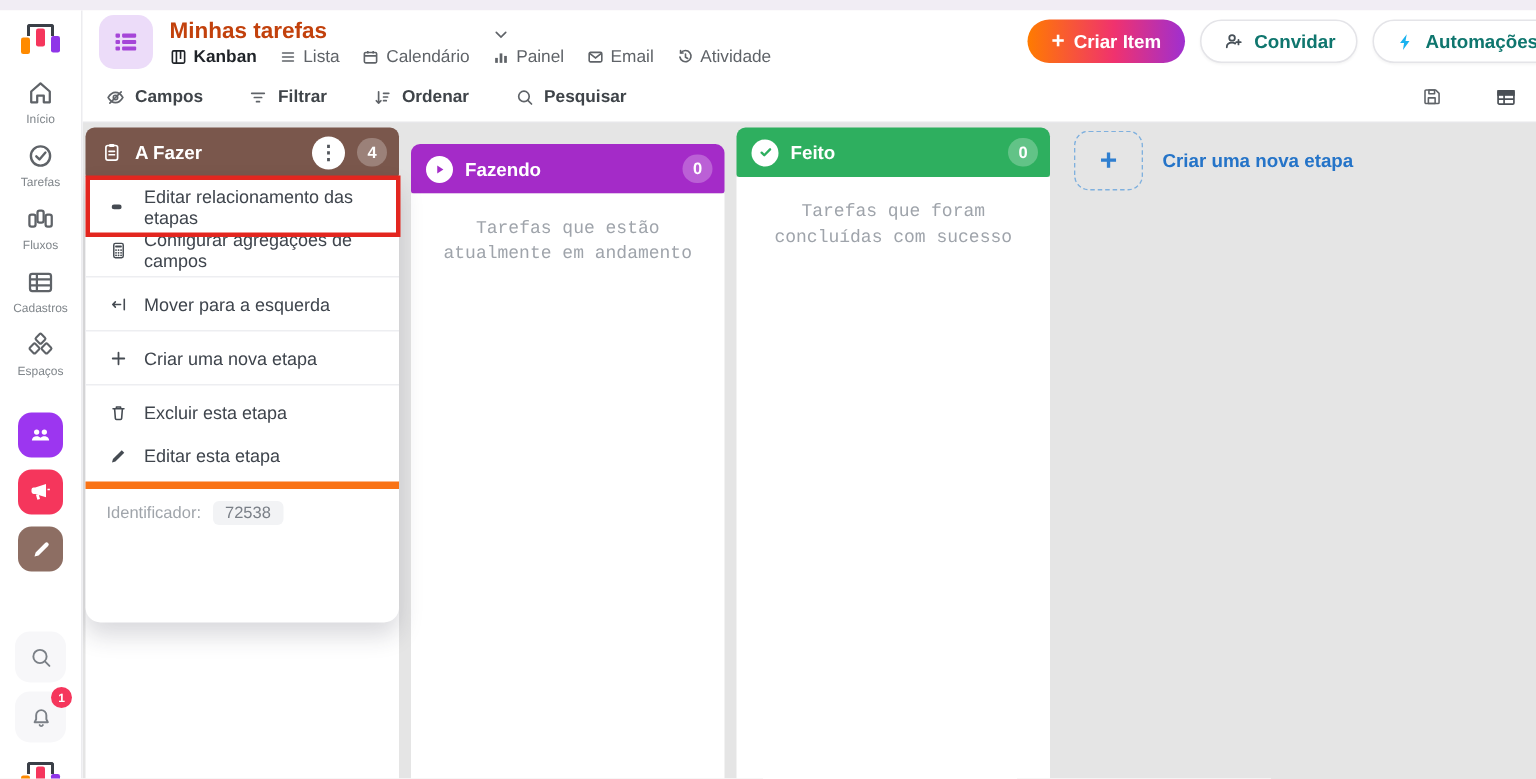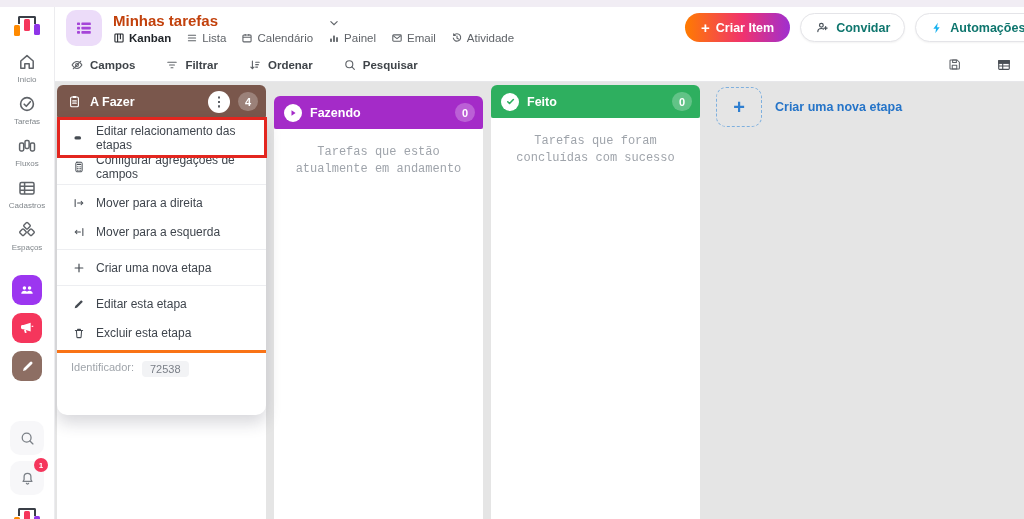--- a/index.html
+++ b/index.html
@@ -79,21 +79,21 @@
   .col-doing .col-header { background:#a42bc8;margin-top:11px; }
   .col-done .col-header { background:#2eaf5f; }
 
   
   .ctx-menu { position:absolute; left:0; top:33px; width:209px; height:297px; background:#fff;
               border-radius:0 0 10px 10px; box-shadow:0 8px 16px rgba(40,40,60,.18); padding-top:5px; z-index:6;
               display:flex; flex-direction:column; }
   .m-item { height:29px; display:flex; align-items:center; gap:10px; padding:0 14px; font-size:12px; color:#3f454d; cursor:pointer; }
   .m-item .m-ic { width:15px; display:flex; justify-content:center; color:#454b52; flex:none; }
   .m-div { height:1px; background:#edeef1; margin:3px 0; }
-  .m-footer { border-top:3px solid #f97316; margin-top:3px; padding:8px 14px; display:flex; align-items:flex-start; gap:8px; }
+  .m-footer { border-top:5px solid #f97316; margin-top:3px; padding:8px 14px; display:flex; align-items:center; gap:8px; }
   .m-footer .id-lb { font-size:11px; color:#a0a5ab; }
   .id-badge { background:#f2f3f5; border-radius:4px; padding:2px 8px; font-size:11px; color:#7a7f87; }
 
   
   .annotation { position:absolute; left:0; top:32px; width:210px; height:41px; border:3px solid #e3261f; z-index:10; pointer-events:none; }
 
   
   .create-stage { margin-left:8px; padding-top:2px; display:flex; align-items:flex-start; }
   .create-btn { width:46px; height:40px; border-radius:10px; border:1.5px dashed #7fb0de; display:flex; align-items:center;
                 justify-content:center; color:#2f7fd0; font-size:20px; font-weight:bold; cursor:pointer; background:transparent; }
@@ -401,58 +401,50 @@
                 <rect x="5.5" y="3.2" width="9" height="13.6" rx="1.5"></rect>
                 <path d="M7.6 6.2 h4.8 M7.6 9.6 h.1 M10 9.6 h.1 M12.4 9.6 h.1 M7.6 12.2 h.1 M10 12.2 h.1 M12.4 12.2 h.1 M7.6 14.6 h.1 M10 14.6 h.1 M12.4 14.6 h.1" stroke-width="1.7"></path>
               </svg>
           </span>
           <span>Configurar agregações de campos</span>
         </div>
         <div class="m-div"></div>
         <div class="m-item">
           <span class="m-ic">
             <svg viewBox="0 0 20 20" width="14" height="14" fill="none" stroke="currentColor" stroke-width="1.5" stroke-linecap="round" stroke-linejoin="round">
-                <path d="M4.5 5 v10 M8 10 h7.5 M13 7.5 L15.5 10 13 12.5"></path>
-              </svg>
-          </span>
-          <span>Mover para a direita</span>
-        </div>
-        <div class="m-item">
-          <span class="m-ic">
-            <svg viewBox="0 0 20 20" width="14" height="14" fill="none" stroke="currentColor" stroke-width="1.5" stroke-linecap="round" stroke-linejoin="round">
                 <path d="M15.5 5 v10 M12 10 H4.5 M7 7.5 L4.5 10 7 12.5"></path>
               </svg>
           </span>
           <span>Mover para a esquerda</span>
         </div>
         <div class="m-div"></div>
         <div class="m-item">
           <span class="m-ic">
             <svg viewBox="0 0 20 20" width="14" height="14" fill="none" stroke="currentColor" stroke-width="1.7" stroke-linecap="round">
                 <path d="M10 4.5 v11 M4.5 10 h11"></path>
               </svg>
           </span>
           <span>Criar uma nova etapa</span>
         </div>
         <div class="m-div"></div>
         <div class="m-item">
           <span class="m-ic">
+            <svg viewBox="0 0 20 20" width="14" height="14" fill="none" stroke="currentColor" stroke-width="1.5" stroke-linecap="round" stroke-linejoin="round">
+                <path d="M4.8 6.4 h10.4 M8 6.4 V4.8 h4 v1.6 M6.3 6.4 l.7 9.2 a1.1 1.1 0 0 0 1.1 1 h3.8 a1.1 1.1 0 0 0 1.1 -1 l.7-9.2"></path>
+              </svg>
+          </span>
+          <span>Excluir esta etapa</span>
+        </div>
+        <div class="m-item">
+          <span class="m-ic">
             <svg viewBox="0 0 20 20" width="14" height="14" fill="currentColor">
                 <path d="M3.8 16.2 l.9-3.3 8.4-8.4 2.4 2.4 -8.4 8.4 Z"></path>
               </svg>
           </span>
           <span>Editar esta etapa</span>
-        </div>
-        <div class="m-item">
-          <span class="m-ic">
-            <svg viewBox="0 0 20 20" width="14" height="14" fill="none" stroke="currentColor" stroke-width="1.5" stroke-linecap="round" stroke-linejoin="round">
-                <path d="M4.8 6.4 h10.4 M8 6.4 V4.8 h4 v1.6 M6.3 6.4 l.7 9.2 a1.1 1.1 0 0 0 1.1 1 h3.8 a1.1 1.1 0 0 0 1.1 -1 l.7-9.2"></path>
-              </svg>
-          </span>
-          <span>Excluir esta etapa</span>
         </div>
         <div class="m-footer">
           <span class="id-lb">Identificador:</span>
           <span class="id-badge">72538</span>
         </div>
       </div>
 
       <div class="annotation"></div>
     </div>
 

